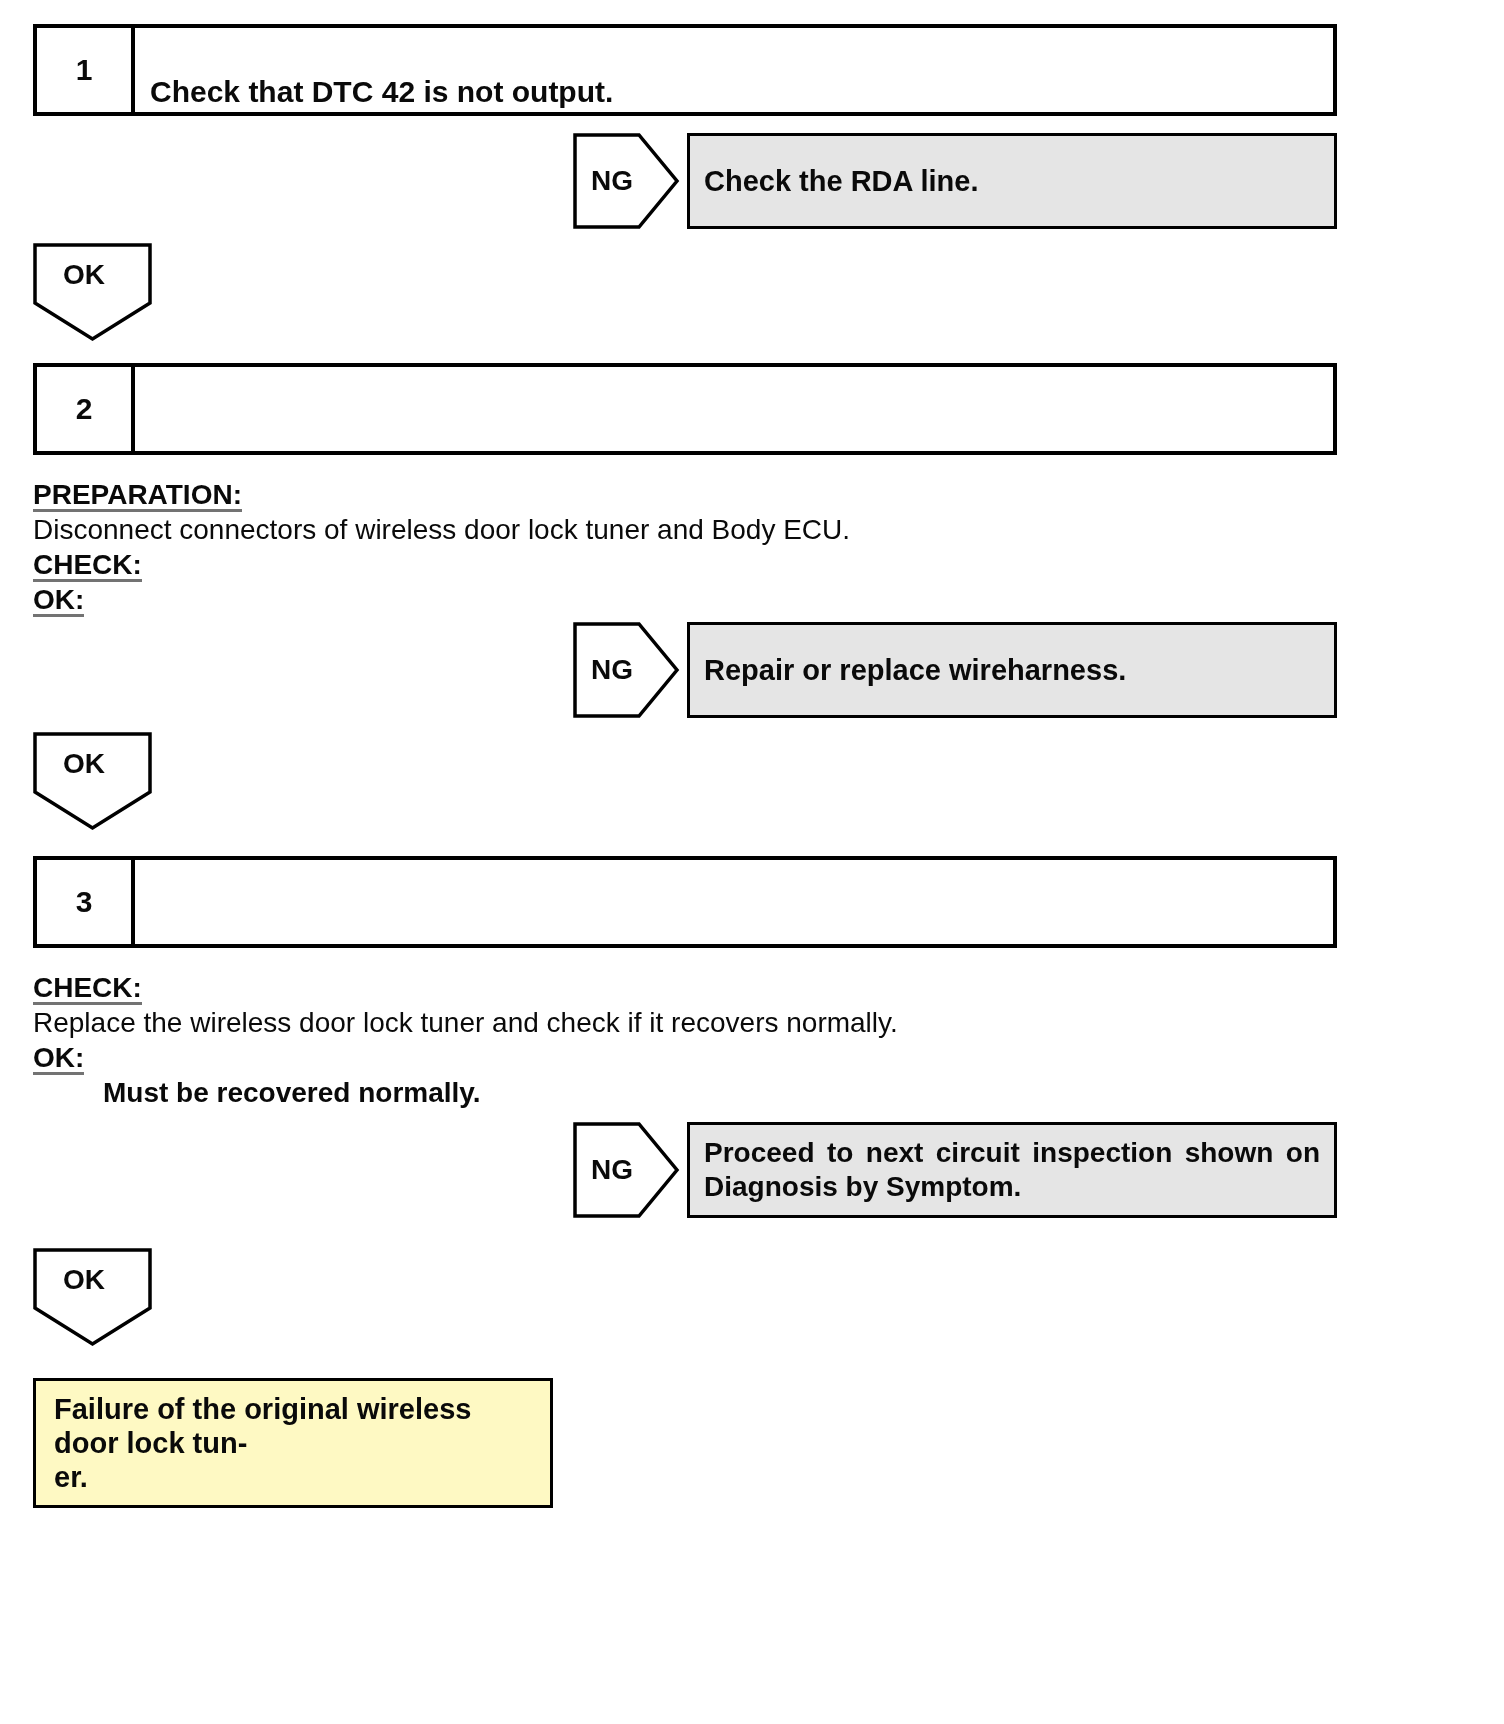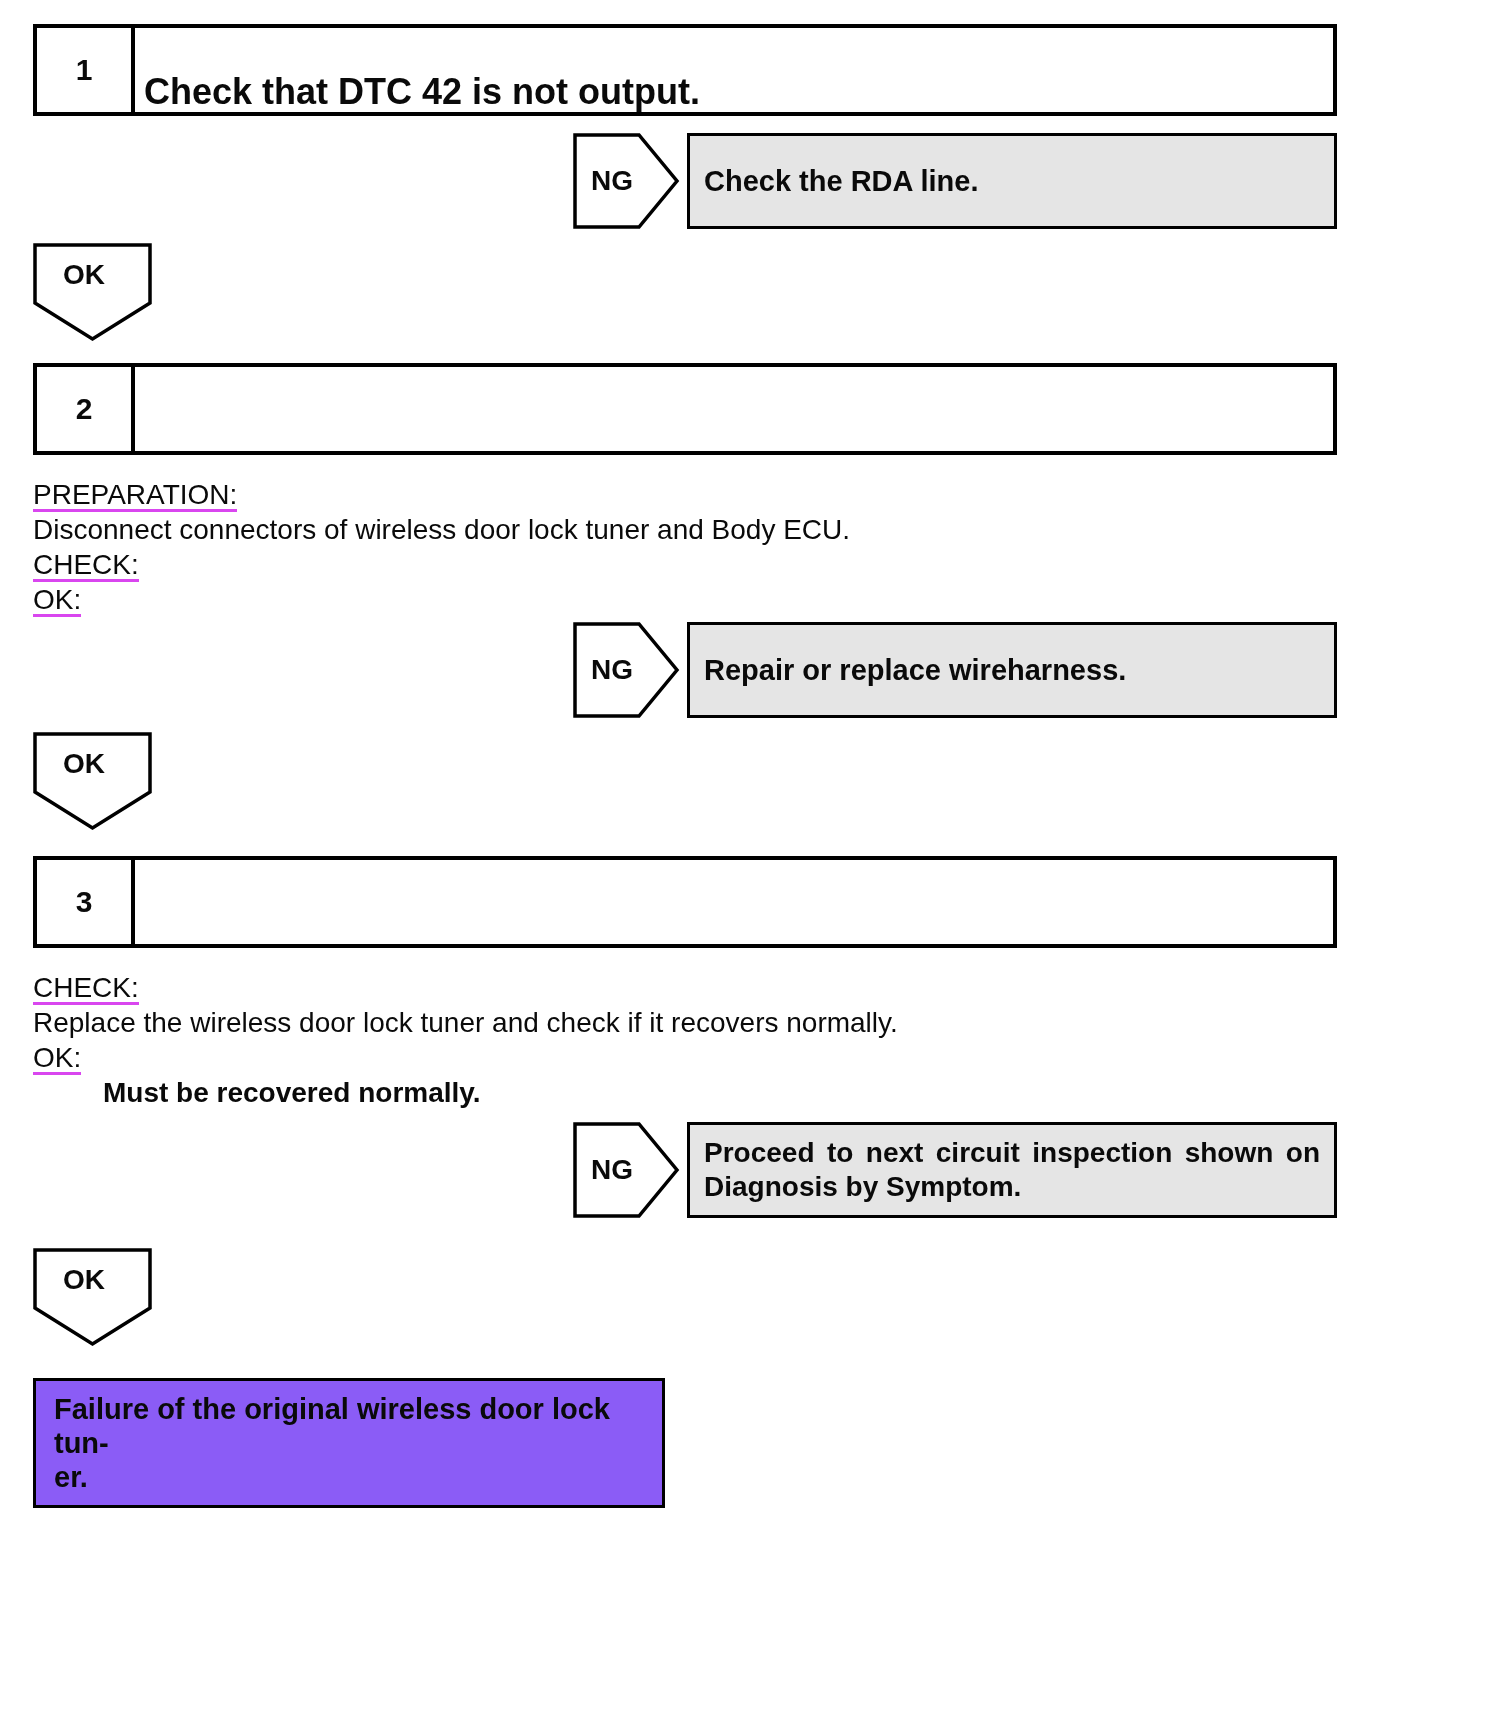--- a/index.html
+++ b/index.html
@@ -34,22 +34,22 @@
     display: flex;
     align-items: center;
     justify-content: center;
     font-size: 30px;
     font-weight: 700;
   }
   .step-title {
     flex: 1;
     display: flex;
     align-items: center;
-    padding-left: 9px;
-    font-size: 36px;
+    padding-left: 15px;
+    font-size: 30px;
     font-weight: 700;
     margin-top: 43px;
   }
 
   
   .ng-row {
     margin-left: 540px;
     display: flex;
     align-items: stretch;
     height: 96px;
@@ -95,36 +95,36 @@
     text-align: center;
     font-size: 28px;
     font-weight: 700;
   }
 
   
   .details { font-size: 28px; line-height: 35px; width: 1450px; }
   .detail-row { height: 35px; white-space: nowrap; }
   .detail-heading {
     display: inline-block;
-    font-weight: 400;
+    font-weight: 700;
     line-height: 29px;
-    border-bottom: 3px solid #d946ef;
+    border-bottom: 3px solid #737373;
   }
   .detail-value { font-weight: 700; padding-left: 70px; }
 
   
   .result-box {
-    width: 632px;
+    width: 520px;
     min-height: 92px;
     border: 3px solid #000;
     padding: 11px 18px;
     font-size: 29px;
     font-weight: 700;
     line-height: 34px;
-    background: #8b5cf6;
+    background: #fef9c3;
   }
 
   
   .mt-ng1 { margin-top: 17px; }
   .mt-ok1 { margin-top: 14px; }
   .mt-step2 { margin-top: 21px; }
   .mt-det2 { margin-top: 22px; }
   .mt-ng2 { margin-top: 5px; }
   .mt-ok2 { margin-top: 14px; }
   .mt-step3 { margin-top: 25px; }

